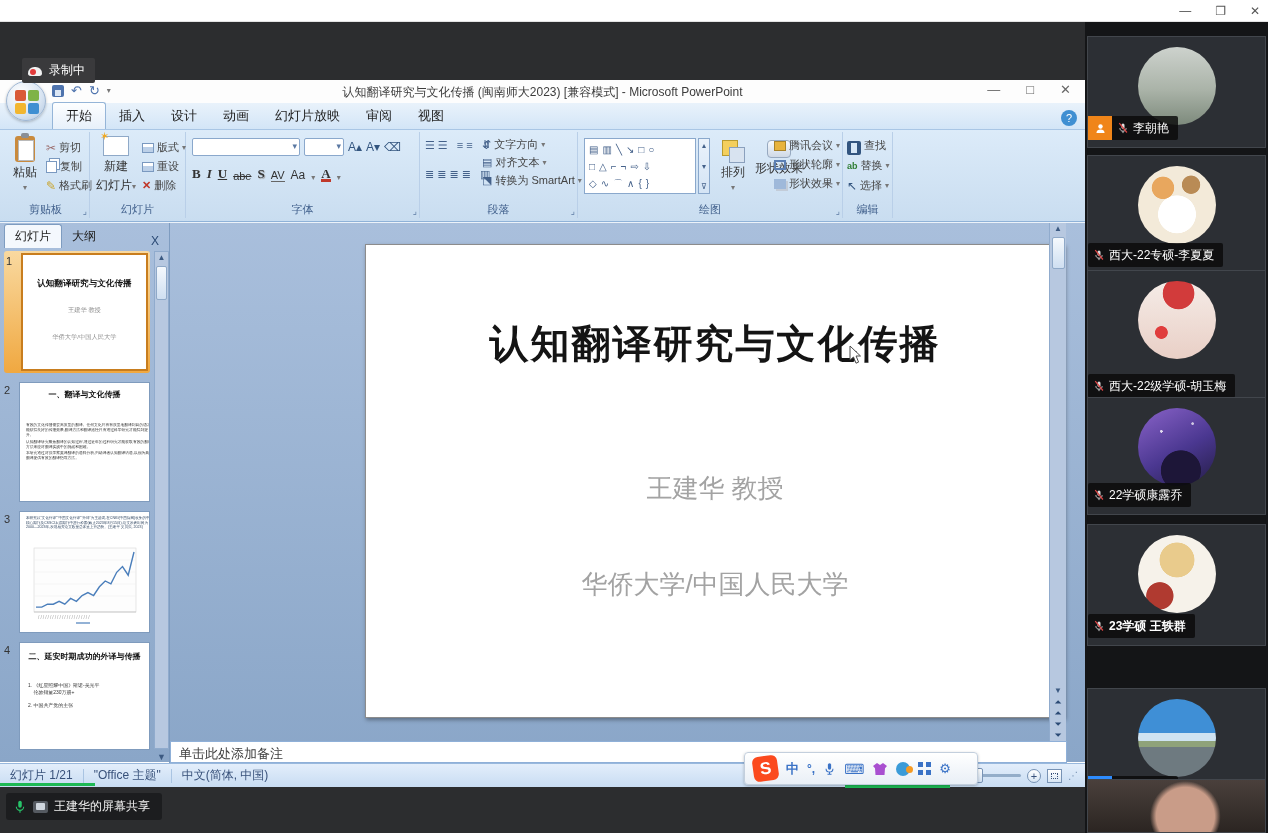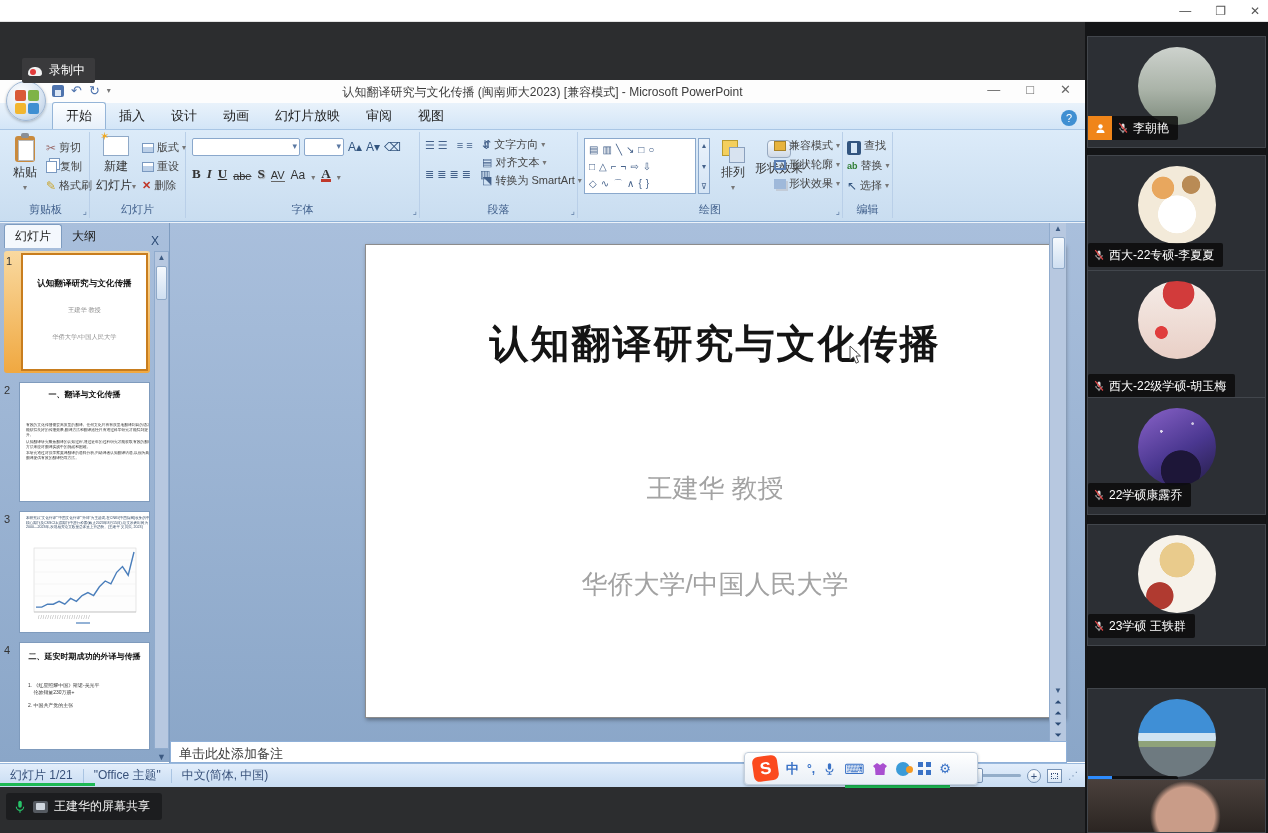--- a/index.html
+++ b/index.html
@@ -349,21 +349,21 @@
           <div class="bigbtn" style="left:172px;top:8px;width:58px;">
             <span class="i-qs"></span>
             <span>形状效果</span>
               <span class="carat">▾</span>
           </div>
           <div class="smcol" style="left:196px;top:6px;gap:4px;left:196px;">
           </div>
           <div class="smcol" style="left:196px;top:6px;gap:4px;">
             <span class="smbtn">
                 <span class="i-fill"></span>
-                <span>兼容模式</span>
+                <span>腾讯会议</span>
                 <span class="carat">▾</span>
               </span>
             <span class="smbtn">
                 <span class="i-outl"></span>
                 <span>形状轮廓</span>
                 <span class="carat">▾</span>
               </span>
             <span class="smbtn">
                 <span class="i-eff"></span>
                 <span>形状效果</span>
@@ -607,21 +607,21 @@
           <svg width="12" height="12" viewBox="0 0 16 16">
               <rect x="6" y="2" width="4" height="7" rx="2" fill="#ddd"></rect>
               <path d="M3.8 8.2c0 2.3 1.9 4.1 4.2 4.1s4.2-1.8 4.2-4.1M8 12.5v2.3" stroke="#ddd" stroke-width="1.2" fill="none"></path>
               <path d="M3 1.5L13.2 14" stroke="#e04545" stroke-width="1.6"></path>
             </svg>
           <span class="nm">22学硕康露乔</span>
         </span>
       </div>
     </div>
 
-    <div class="tile" style="top:502px;height:122px;">
+    <div class="tile" style="top:502px;height:122px;font-weight:bold;">
       <div class="avatar av5"></div>
       <div class="tagrow">
         <span class="namepill" style="border-radius:2px;">
           <svg width="12" height="12" viewBox="0 0 16 16">
               <rect x="6" y="2" width="4" height="7" rx="2" fill="#ddd"></rect>
               <path d="M3.8 8.2c0 2.3 1.9 4.1 4.2 4.1s4.2-1.8 4.2-4.1M8 12.5v2.3" stroke="#ddd" stroke-width="1.2" fill="none"></path>
               <path d="M3 1.5L13.2 14" stroke="#e04545" stroke-width="1.6"></path>
             </svg>
           <span class="nm">23学硕 王轶群</span>
         </span>

